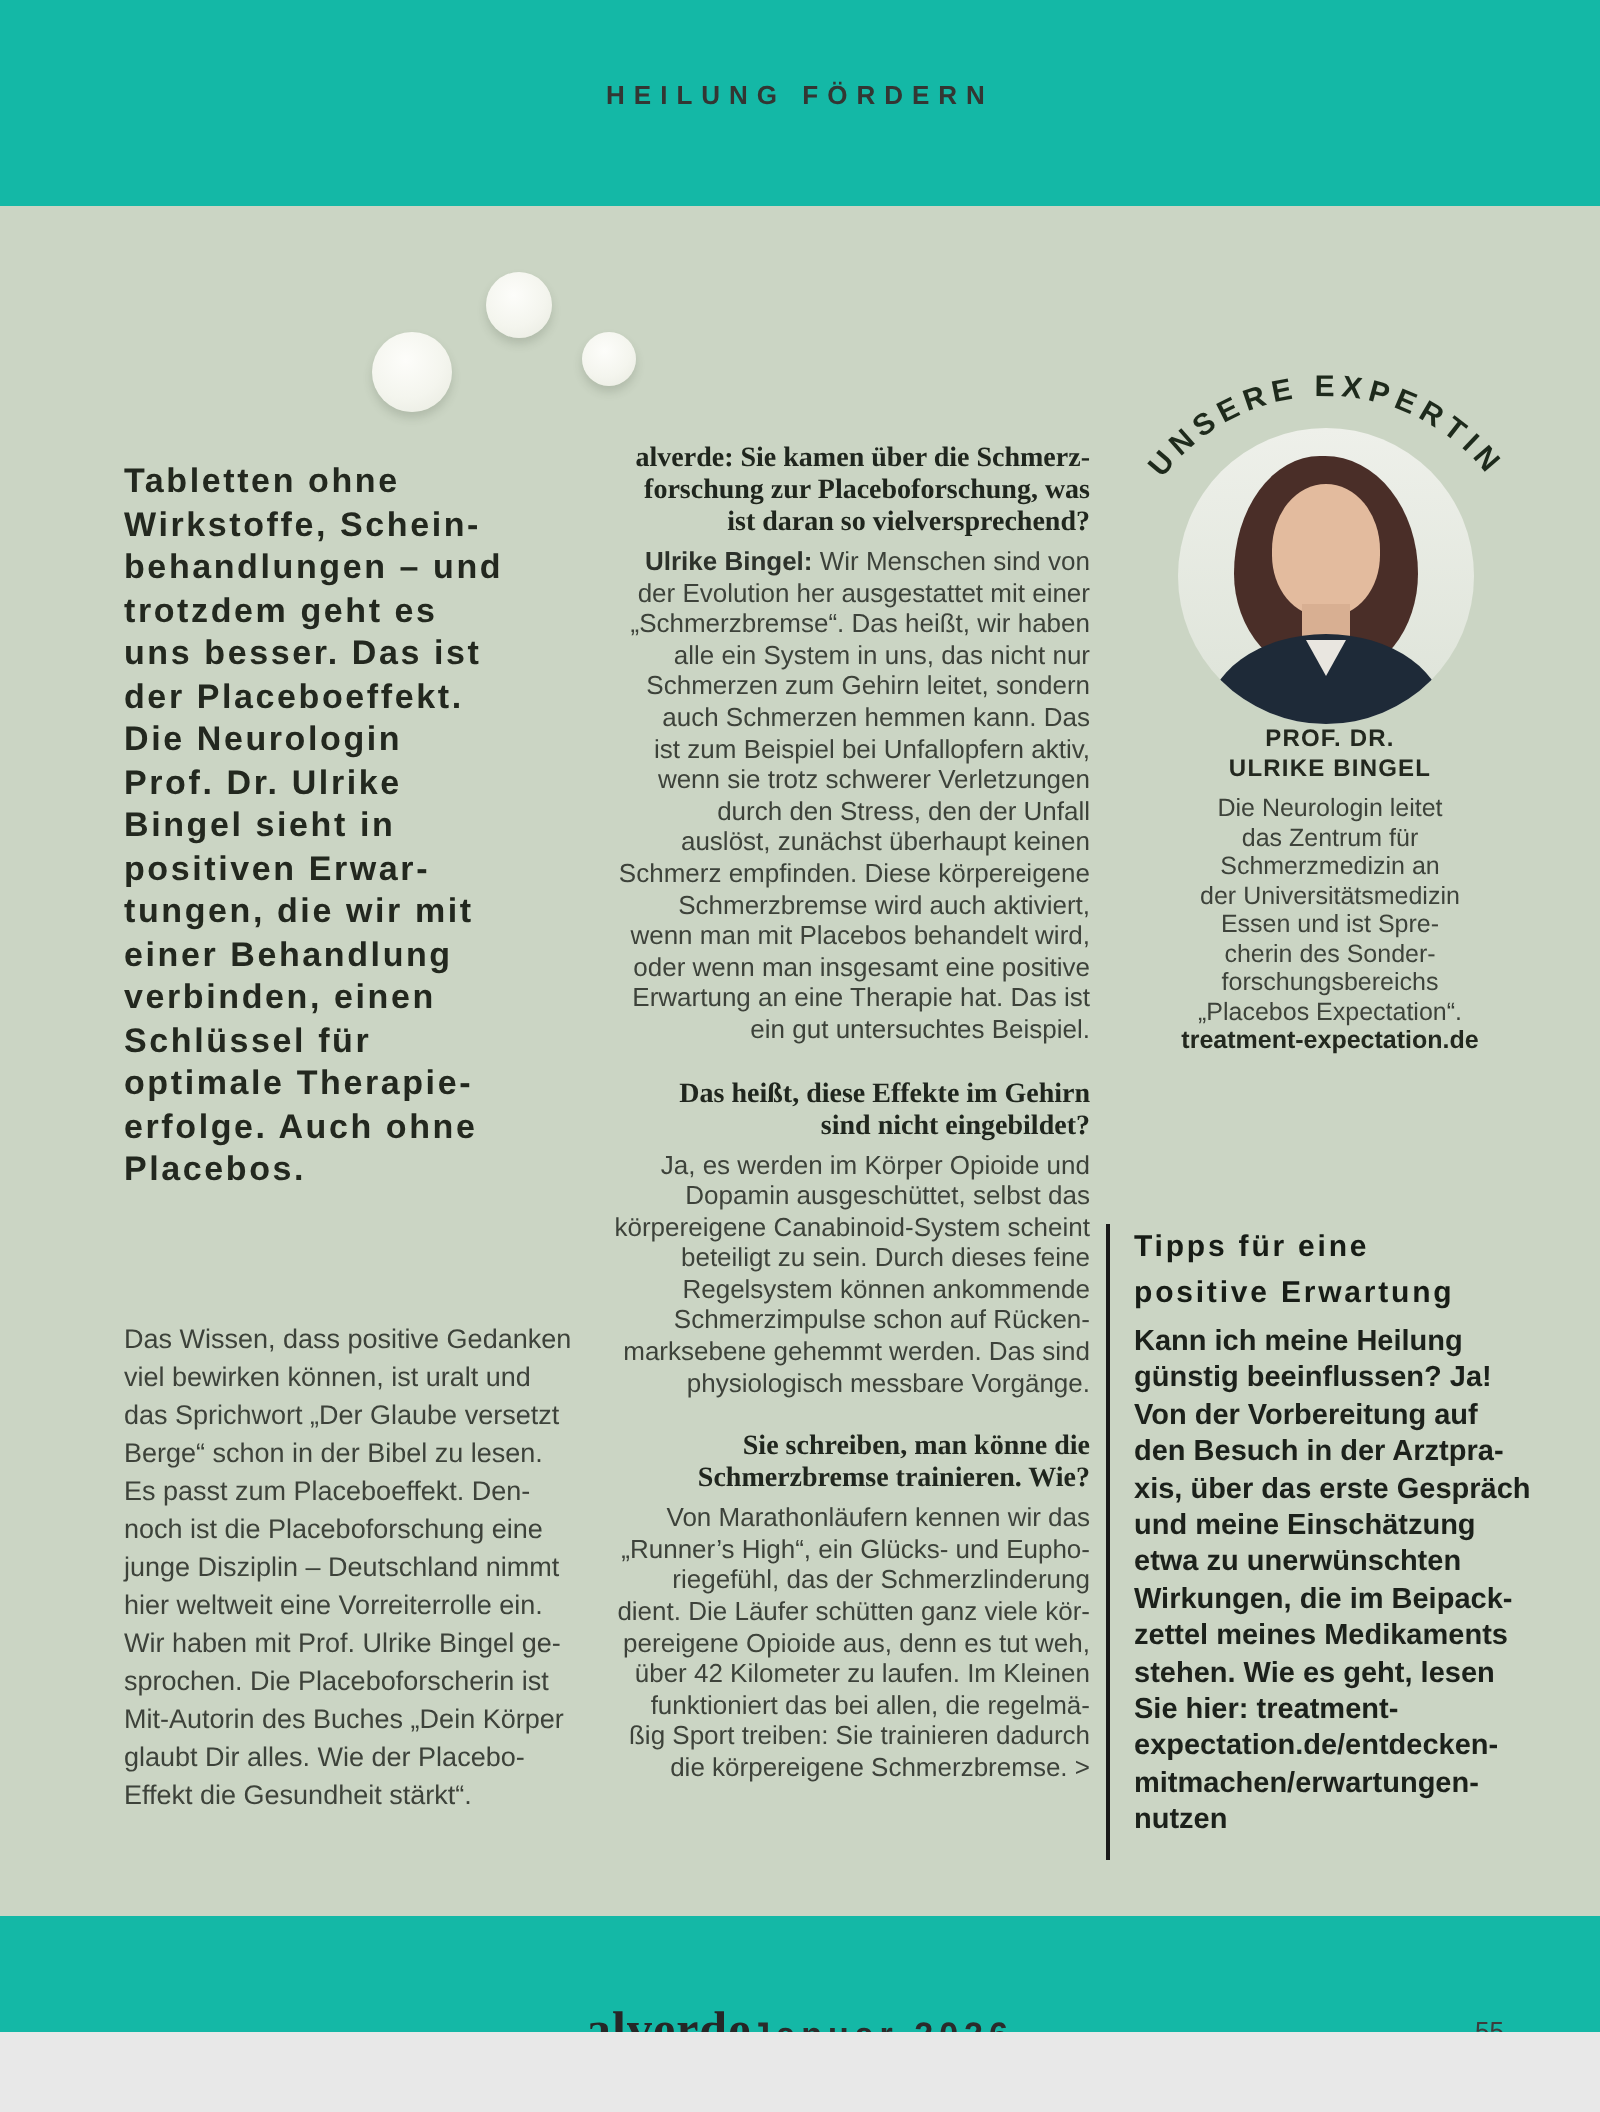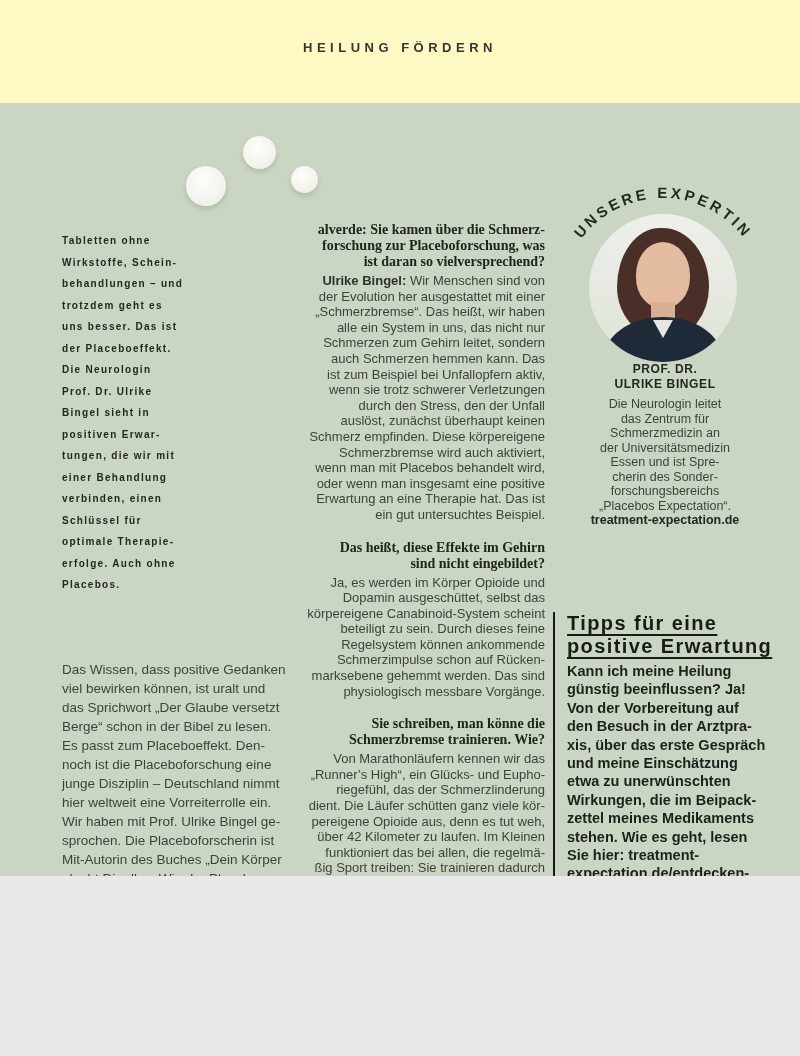--- a/index.html
+++ b/index.html
@@ -1,29 +1,29 @@
 <!DOCTYPE html>
 <html><head>
 <meta charset="utf-8">
 <style>
   html,body{margin:0;padding:0;background:#e8e8e8;}
-  .page{position:relative;width:800px;height:876px;margin:0 auto;background:#fef9c3;
+  .page{position:relative;width:800px;height:1016px;margin:0 auto;background:#14b8a6;
         font-family:"Liberation Sans",sans-serif;overflow:hidden;}
   .kicker{position:absolute;top:40px;left:0;width:100%;text-align:center;
           font-size:13px;font-weight:bold;letter-spacing:4.5px;color:#333633;}
   .green-block{position:absolute;left:0;top:103px;width:800px;height:855px;background:#cbd5c4;}
   .pill{position:absolute;border-radius:50%;
         background:radial-gradient(circle at 42% 35%,#fdfdfa 0%,#f4f5ee 55%,#e7e9df 100%);
         box-shadow:0 3px 5px rgba(60,70,55,0.18);}
   .pill-1{left:186px;top:166px;width:40px;height:40px;}
   .pill-2{left:243px;top:136px;width:33px;height:33px;}
   .pill-3{left:291px;top:166px;width:27px;height:27px;}
 
   .intro{position:absolute;left:62px;top:230px;width:250px;
-         font-size:10px;font-weight:bold;letter-spacing:1.3px;line-height:21.5px;
+         font-size:17px;font-weight:bold;letter-spacing:1.3px;line-height:21.5px;
          color:#23281f;white-space:pre-line;}
   .lead{position:absolute;left:62px;top:660px;width:245px;
         font-size:13.5px;line-height:19px;color:#3d423a;white-space:pre-line;}
 
   .midcol{position:absolute;left:295px;top:222px;width:250px;text-align:right;}
   .q{font-family:"Liberation Serif",serif;font-weight:bold;font-size:14px;
      line-height:16px;color:#20261e;margin:0 0 3px 0;white-space:pre-line;}
   .a{font-size:13px;line-height:15.6px;color:#3d423a;margin:0 0 17px 0;white-space:pre-line;}
   .a b{color:#2d322b;}
 
@@ -41,22 +41,22 @@
          clip-path:polygon(0 0,100% 0,50% 100%);}
 
   .expert-caption{position:absolute;left:560px;top:362px;width:210px;text-align:center;}
   .expert-name{font-size:12px;font-weight:bold;letter-spacing:0.6px;color:#23281f;
                line-height:15px;white-space:pre-line;text-align:center;}
   .expert-bio{margin-top:5px;font-size:12.5px;line-height:14.5px;color:#3d423a;white-space:pre-line;}
   .expert-link{font-size:12.5px;line-height:15px;font-weight:bold;color:#23281f;}
 
   .tips-rule{position:absolute;left:553px;top:612px;width:2px;height:318px;background:#1a1a1a;}
   .tips{position:absolute;left:567px;top:612px;width:212px;}
-  .tips-title{font-size:20px;font-weight:bold;letter-spacing:1.4px;line-height:23px;
-              color:#171c16;text-decoration:underline;text-decoration-thickness:2px;
+  .tips-title{font-size:15px;font-weight:bold;letter-spacing:1.4px;line-height:23px;
+              color:#171c16;text-decoration-thickness:2px;
               text-underline-offset:4px;white-space:pre-line;}
   .tips-body{margin-top:4px;font-size:14.5px;font-weight:bold;line-height:18.4px;
              color:#1c211b;white-space:pre-line;}
 
   .footer{position:absolute;left:0;top:1002px;width:100%;display:flex;
           justify-content:center;align-items:baseline;}
   .logo{font-family:"Liberation Serif",serif;font-weight:bold;font-size:25px;
         letter-spacing:0.5px;color:#262626;}
   .footer-date{font-size:17px;font-weight:bold;letter-spacing:3px;color:#2b2b2b;}
   .pageno{position:absolute;right:48px;top:1008px;font-size:13px;color:#3c3c3c;padding-left:31px;}

